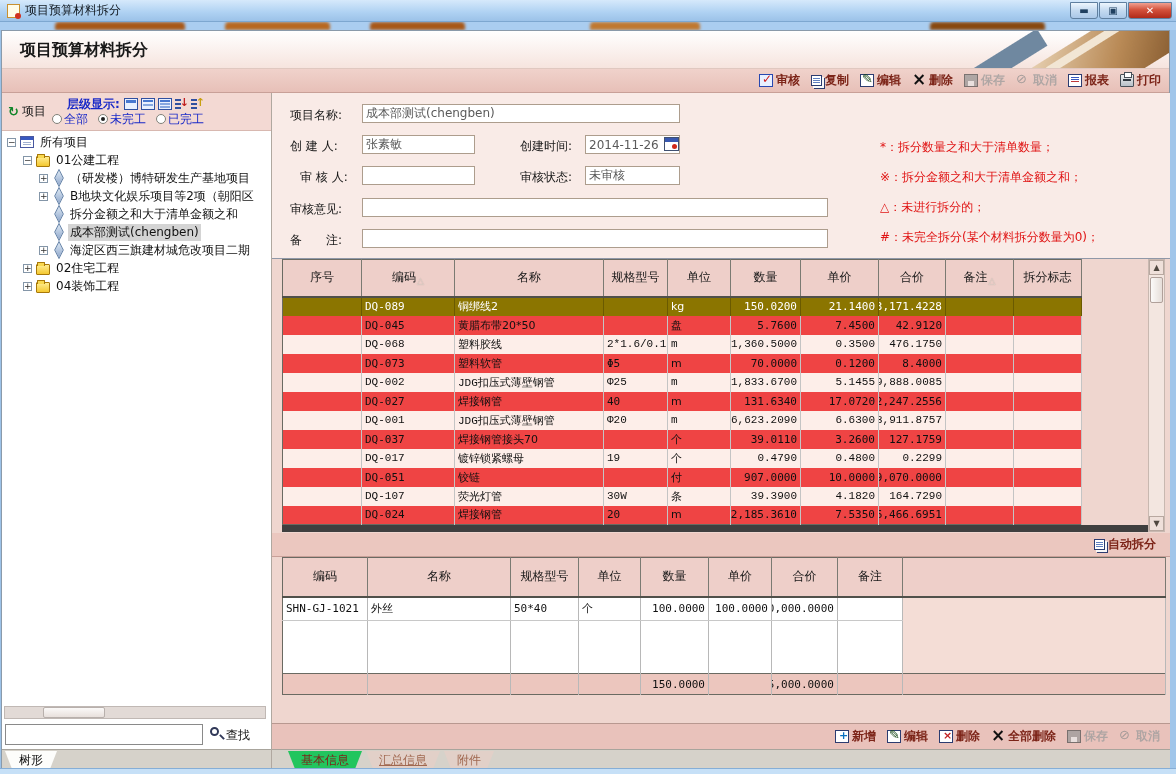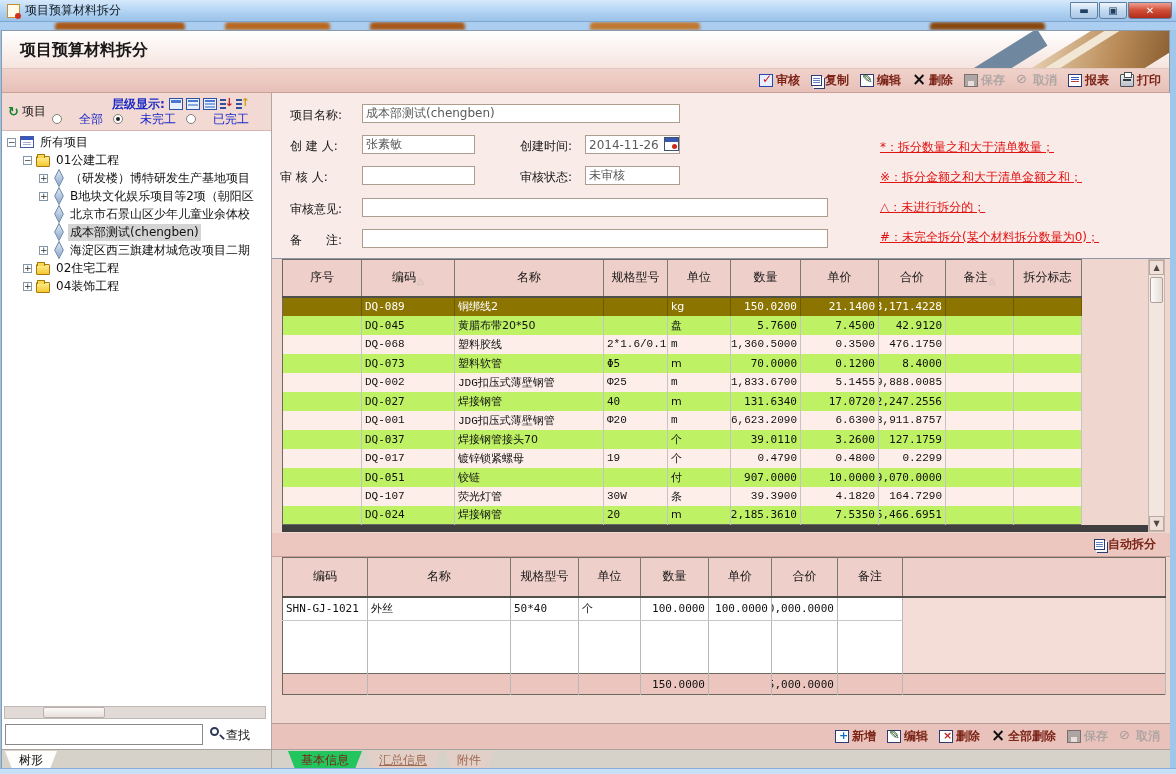--- a/index.html
+++ b/index.html
@@ -72,21 +72,21 @@
   .lvl-icons { display:inline-flex; gap:3px; margin-left:4px; }
   .gi { width:14px; height:12px; border:1px solid #3050a0; background:#e8f0ff; position:relative; }
   .gi::after { content:""; position:absolute; left:1px; top:1px; right:1px; height:3px; background:#4878d0; }
   .gi.b::after { height:2px; box-shadow:0 4px 0 #88a8e0; }
   .gi.c::after { height:2px; box-shadow:0 3px 0 #88a8e0,0 6px 0 #88a8e0; }
   .si { width:13px; height:12px; position:relative; }
   .si::before { content:""; position:absolute; left:0; top:1px; width:6px; height:2px; background:#3050a0; box-shadow:0 4px 0 #3050a0,0 8px 0 #3050a0; }
   .si.down::after { content:"↓"; position:absolute; right:-1px; top:-3px; color:#c02020; font-size:11px; font-weight:bold; }
   .si.up::after { content:"↑"; position:absolute; right:-1px; top:-3px; color:#c8a010; font-size:11px; font-weight:bold; }
   .radio-row { display:flex; align-items:center; gap:10px; color:#1828c8; }
-  .radio { display:flex; align-items:center; gap:17px; }
+  .radio { display:flex; align-items:center; gap:2px; }
   .rdot { width:10px; height:10px; border-radius:50%; border:1px solid #808078; background:#fff; position:relative; }
   .rdot.on::after { content:""; position:absolute; left:2px; top:2px; width:4px; height:4px; border-radius:50%; background:#202020; }
 
   .tree { position:absolute; left:0; top:38px; width:100%; height:575px; background:#fff; overflow:hidden; padding-top:2px; }
   .tree-row { height:18px; display:flex; align-items:center; white-space:nowrap; overflow:hidden; color:#111; }
   .exp { width:9px; height:9px; border:1px solid #8496a8; background:#fff; font-size:9px; line-height:7px; text-align:center; color:#303030; margin-right:4px; flex:0 0 auto; }
   .exp.none { border:none; background:transparent; }
   .ticon { flex:0 0 auto; margin-right:4px; position:relative; }
   .t-root { width:14px; height:12px; border:1px solid #4858a0; background:#fff; }
   .t-root::before { content:""; position:absolute; left:0; top:0; width:100%; height:3px; background:#3858c0; }
@@ -109,26 +109,26 @@
     clip-path:polygon(0 0,100% 0,calc(100% - 7px) 100%,7px 100%); }
 
   
   .content { position:absolute; left:270px; top:62px; width:898px; height:676px; background:#efd6cf; }
   .form-area { position:absolute; left:0; top:0; width:898px; height:166px; background:#f9ebe7; border-bottom:1px solid #9098a8; }
   .flabel { position:absolute; color:#181818; }
   .finput { position:absolute; height:19px; border:1px solid #ad9d8d; background:#fff; color:#5a5a5a; font-size:12px; padding:0 3px; font-family:"DejaVu Sans","Liberation Sans",sans-serif; }
   .cal { position:absolute; width:15px; height:14px; background:#fff; border:1px solid #405070; }
   .cal::before { content:""; position:absolute; left:0; top:0; width:100%; height:4px; background:#3858b0; }
   .cal::after { content:""; position:absolute; right:1px; bottom:1px; width:5px; height:5px; border-radius:50%; background:#d02818; }
-  .legend-line { position:absolute; left:608px; color:#e01414; font-size:12px; white-space:nowrap;text-decoration:underline; }
+  .legend-line { position:absolute; left:608px; color:#e01414; font-size:12px; white-space:nowrap; }
 
   table { border-collapse:collapse; table-layout:fixed; }
   td,th { overflow:hidden; white-space:nowrap; }
 
-  .main-table { position:absolute; left:10px; top:166px; width:694px; background:#bef264; border:1px solid #6a6a62; }
+  .main-table { position:absolute; left:10px; top:166px; width:694px; background:#ef4444; border:1px solid #6a6a62; }
   .main-table th { height:37px; background:#eecfc9; border-right:1px solid #7a7a72; border-bottom:2px solid #50504a; font-weight:normal; font-size:12px; color:#181818; position:relative; }
   .sorttri { color:#e8d8d0; font-size:9px; vertical-align:-3px; margin-left:1px; text-shadow:0 0 1px #a09088; }
   .main-table td { height:19px; border-right:1px solid #c4c4c4; font-size:11px; padding:0 3px; color:#101010; }
   .main-table tr.pink td { background:#fdeee9;font-family:Liberation Mono, monospace; }
   .main-table tr.sel td { background:#8b7500; color:#fff; border-right-color:#6a5a00; }
   .mono { font-family:"DejaVu Sans Mono","Liberation Mono",monospace; font-size:11px; }
   .num { text-align:right; direction:rtl; }
   .warncell { padding-left:10px; font-size:12px; }
 
   .main-hbar { position:absolute; left:10px; top:432px; width:866px; height:7px; background:#3f3f3f; }
@@ -271,21 +271,21 @@
           <span class="tree-label">（研发楼）博特研发生产基地项目</span>
         </div>
         <div class="tree-row" style="padding-left: 37px;">
           <span class="exp plus">+</span>
           <span class="ticon t-diamond"></span>
           <span class="tree-label">B地块文化娱乐项目等2项（朝阳区</span>
         </div>
         <div class="tree-row" style="padding-left: 37px;">
           <span class="exp none"></span>
           <span class="ticon t-diamond"></span>
-          <span class="tree-label">北京市石景山区少年儿童业余体校</span>
+          <span class="tree-label">拆分金额之和大于清单金额之和</span>
         </div>
         <div class="tree-row selected" style="padding-left: 37px;">
           <span class="exp none"></span>
           <span class="ticon t-diamond"></span>
           <span class="tree-label">成本部测试(chengben)</span>
         </div>
         <div class="tree-row" style="padding-left: 37px;">
           <span class="exp plus">+</span>
           <span class="ticon t-diamond"></span>
           <span class="tree-label">海淀区西三旗建材城危改项目二期</span>
@@ -316,21 +316,21 @@
 
   <div class="content">
     <div class="form-area">
       <span class="flabel" style="left:18px;top:14px">项目名称:</span>
       <input class="finput" style="left: 90px; top: 11px; width: 318px;" value="成本部测试(chengben)">
       <span class="flabel" style="left:18px;top:45px">创 建 人:</span>
       <input class="finput" style="left: 90px; top: 42px; width: 113px;" value="张素敏">
       <span class="flabel" style="left:248px;top:45px">创建时间:</span>
       <input class="finput" style="left: 313px; top: 42px; width: 95px;" value="2014-11-26">
       <span class="cal" style="left:392px;top:44px"></span>
-      <span class="flabel" style="left:8px;top:76px">审 核 人:</span>
+      <span class="flabel" style="left:28px;top:76px">审 核 人:</span>
       <input class="finput" style="left: 90px; top: 73px; width: 113px;" value="">
       <span class="flabel" style="left:248px;top:76px">审核状态:</span>
       <input class="finput" style="left: 313px; top: 73px; width: 95px;" value="未审核">
       <span class="flabel" style="left:18px;top:108px">审核意见:</span>
       <input class="finput" style="left: 90px; top: 105px; width: 466px;" value="">
       <span class="flabel" style="left:18px;top:139px">备　　注:</span>
       <input class="finput" style="left: 90px; top: 136px; width: 466px;" value="">
       <span class="legend-lines"></span>
     <span class="legend-line" style="top: 46px;">*：拆分数量之和大于清单数量；</span><span class="legend-line" style="top: 76px;">※：拆分金额之和大于清单金额之和；</span><span class="legend-line" style="top: 106px;">△：未进行拆分的；</span><span class="legend-line" style="top: 136px;">#：未完全拆分(某个材料拆分数量为0)；</span></div>
 

